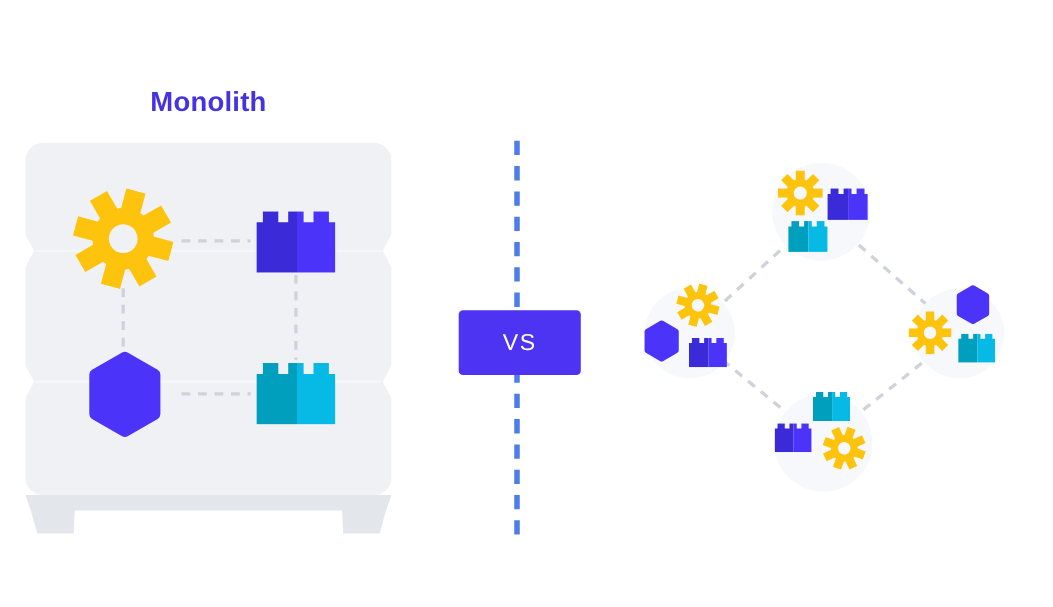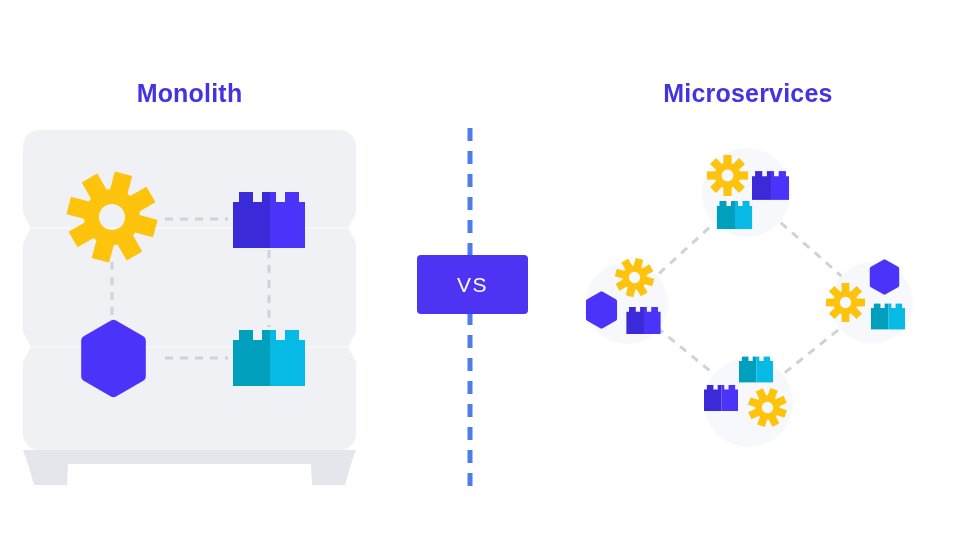--- a/index.html
+++ b/index.html
@@ -48,21 +48,21 @@
   #divider-svg{left:440px;top:120px;z-index:1;}
   #diamond-svg{left:575px;top:140px;z-index:1;}
 
   .mono-body{fill:var(--monolith_body);}
   .mono-base{fill:var(--monolith_base);}
   .mono-seam{stroke:var(--monolith_seam);stroke-width:2;}
   .dash-gray{stroke:var(--connector_gray);stroke-width:3;stroke-dasharray:8 7;fill:none;}
   .dash-blue{stroke:var(--blue_dash);stroke-width:5;stroke-dasharray:13 10;fill:none;}
 
   .vs-box{
-    left:417px;top:255px;width:111px;height:59px;
+    left:417px;top:282px;width:111px;height:59px;
     background:var(--vs_purple);
     border-radius:4px;
     display:flex;align-items:center;justify-content:center;
     color:#ffffff;
     font-size:21px;
     font-weight:500;
     letter-spacing:1.5px;
     z-index:3;
   }
 
@@ -94,21 +94,20 @@
   <defs>
     <clipPath id="brick-clip">
       <path d="M0,10 H6 V0 H20 V10 H29 V0 H43 V10 H52 V0 H66 V10 H72 V56 H0 Z"></path>
     </clipPath>
   </defs>
 </svg>
 
 <div class="stage">
 
   <div class="panel-title" id="title-monolith">Monolith</div>
-  <div class="panel-title" id="title-microservices">Microservices</div>
 
   <svg id="monolith-svg" class="abs" width="333" height="356" viewBox="0 0 333 356">
     <path class="mono-body" d="M16,0 H317 A16,16 0 0 1 333,16 V83 L325,98 L333,113 V202 L325,217 L333,232 V304 A16,16 0 0 1 317,320 H16 A16,16 0 0 1 0,304 V232 L8,217 L0,202 V113 L8,98 L0,83 V16 A16,16 0 0 1 16,0 Z"></path>
     <line class="mono-seam" x1="9" y1="98" x2="324" y2="98"></line>
     <line class="mono-seam" x1="9" y1="217" x2="324" y2="217"></line>
     <path class="mono-base" d="M0,320 L333,320 L328,334 L322,355 L289,355 L288,334 L45,334 L44,355 L11,355 L5,334 Z"></path>
     <g>
       <line class="dash-gray" x1="142" y1="89" x2="205" y2="89"></line>
       <line class="dash-gray" x1="142" y1="228" x2="205" y2="228"></line>
       <line class="dash-gray" x1="89" y1="132" x2="89" y2="192"></line>

